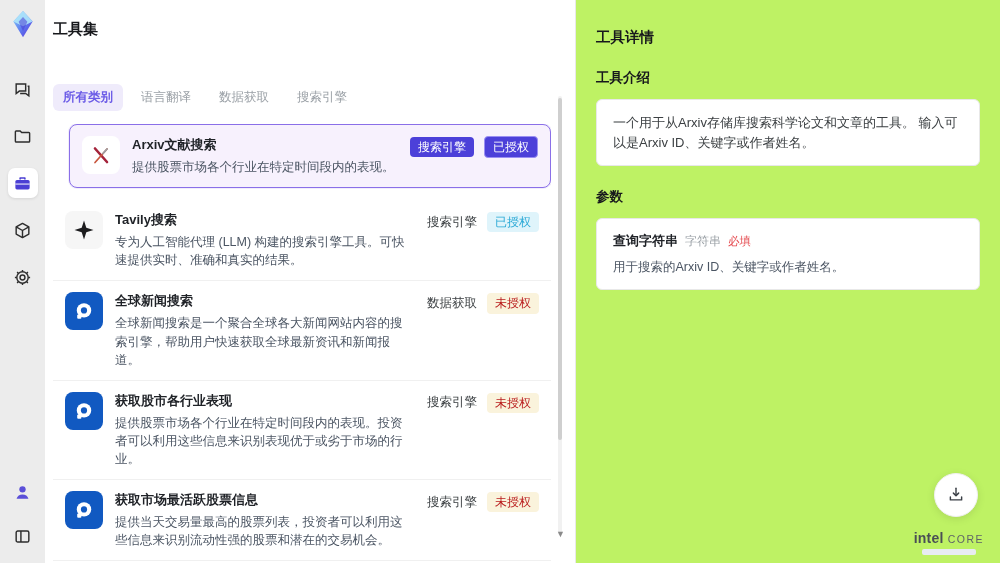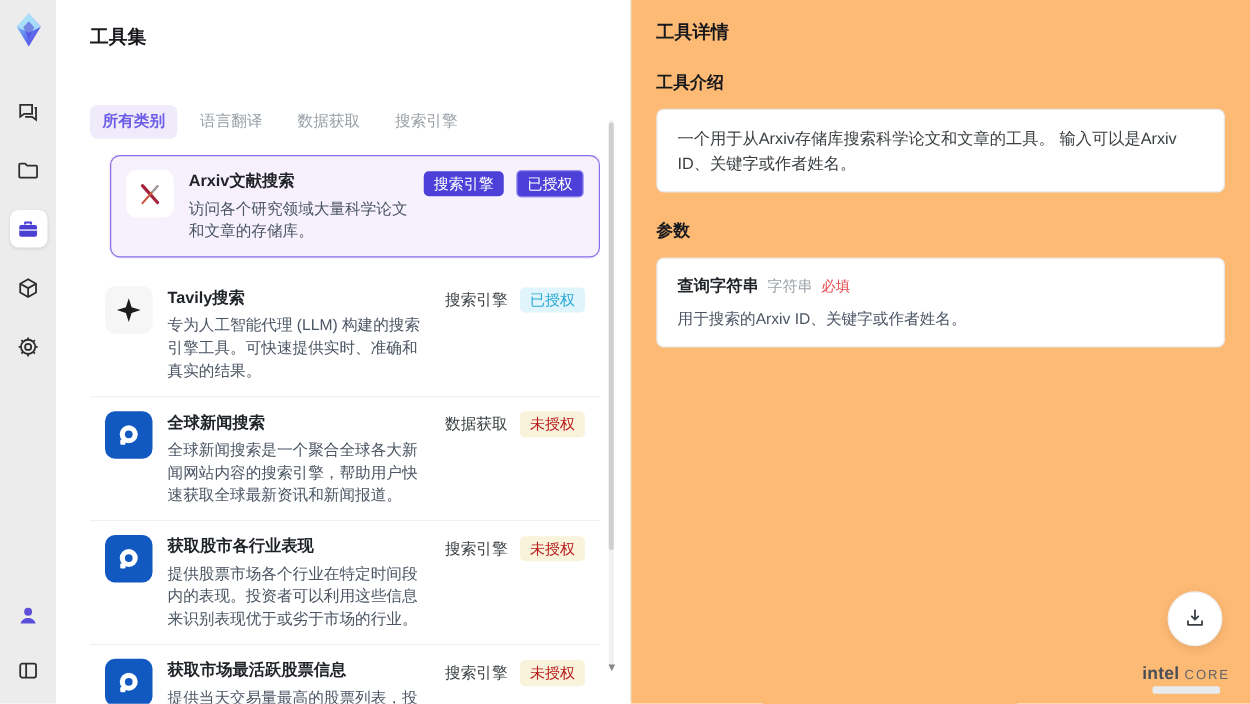--- a/index.html
+++ b/index.html
@@ -12,21 +12,21 @@
   .logo { width:28px; height:28px; margin-bottom:36px; }
   .nav { display:flex; flex-direction:column; gap:17px; align-items:center; }
   .nav-item { width:30px; height:30px; border-radius:7px; display:flex; align-items:center; justify-content:center; color:#2d2d2d; cursor:pointer; }
   .nav-item svg { width:19px; height:19px; }
   .nav-item.active { background:#fff; color:#4B3FD4; box-shadow:0 1px 3px rgba(0,0,0,.10); }
   .sidebar .spacer { flex:1; }
   .nav-bottom { display:flex; flex-direction:column; gap:14px; align-items:center; }
   .nav-bottom .nav-item.user { color:#5B4FD8; }
 
   
-  .list-panel { width:460px; flex-shrink:0; border-right:1px solid #E8E8E8; padding:16px 24px 0 27px; position:relative; background:#fff; }
+  .list-panel { width:531px; flex-shrink:0; border-right:1px solid #E8E8E8; padding:16px 24px 0 8px; position:relative; background:#fff; }
   .panel-title { font-size:15px; font-weight:bold; color:#17181c; margin:4px 0 16px; }
   .tabs { display:flex; gap:8px; margin-bottom:13px; }
   .tab { font-size:12.5px; color:#9AA0A6; padding:5px 10px; border-radius:6px; cursor:pointer; white-space:nowrap;margin-top:29px; }
   .tab.active { color:#6C5CE7; background:#EFEBFB; font-weight:bold; }
 
   .tools { overflow:hidden; height:445px; }
   .tool-item { display:flex; padding:11px 12px; gap:12px; border-bottom:1px solid #F0F0F0; cursor:pointer; background:#fff; }
   .tool-item.selected { border:1px solid #8A6FE8; background:#F7F1FD; border-radius:8px; margin-bottom:12px; box-shadow:0 0 0 1px rgba(138,111,232,.12);margin-left:16px; }
   .tool-icon { width:38px; height:38px; border-radius:8px; flex-shrink:0; display:flex; align-items:center; justify-content:center; background:#fff; }
   .tool-icon.bg-light { background:#F6F6F6; }
@@ -42,21 +42,21 @@
   .cat-text { font-size:12.5px; color:#3C4043; white-space:nowrap; }
   .badge.blue { background:#DFF4FB; color:#2BA9D6; }
   .badge.yellow { background:#FAF3DC; color:#b91c1c; }
 
   
   .scrollbar { position:absolute; right:13px; top:96px; bottom:28px; width:4px; border-radius:2px; background:#F1F1F1; }
   .scroll-thumb { position:absolute; top:2px; left:0; width:4px; height:78%; border-radius:2px; background:#CFCFCF; }
   .scroll-down { position:absolute; right:10px; bottom:24px; font-size:9px; color:#8a8a8a; line-height:1; }
 
   
-  .details { flex:1; background:#fdba74; padding:12px 20px; position:relative; }
+  .details { flex:1; background:#bef264; padding:24px 20px; position:relative; }
   .details-title { font-size:14.5px; font-weight:bold; color:#17181c; margin:4px 0 22px; }
   .section-heading { font-size:13.5px; font-weight:bold; color:#17181c; margin:0 0 12px; }
   .info-box { background:#fff; border:1px solid #E8E8E8; border-radius:6px; padding:13px 16px; margin-bottom:22px; }
   .intro-text { font-size:13px; color:#3C4043; line-height:1.5; }
   .param-head { display:flex; align-items:baseline; gap:7px; margin-bottom:9px; }
   .param-name { font-size:13px; font-weight:bold; color:#1F2227; }
   .param-type { font-size:12px; color:#9AA0A6; }
   .param-required { font-size:11.5px; color:#E5484D; }
   .param-desc { font-size:12.5px; color:#4B5563; }
 
@@ -154,21 +154,21 @@
     <div class="tool-icon">
       <svg class="ic-arxiv" viewBox="0 0 24 24" fill="none" stroke-linecap="round" style="display: block;">
         <path d="M6 5.5 L18 19" stroke="#A4233B" stroke-width="2.6"></path>
         <path d="M18 6 L6 19.5" stroke="#C8553D" stroke-width="1.7"></path>
         <path d="M18 6 L14 10.5" stroke="#9aa0a6" stroke-width="1.7"></path>
       </svg>
 
     </div>
     <div class="tool-text">
       <div class="tool-name">Arxiv文献搜索</div>
-      <div class="tool-desc">访问各个研究领域大量科学论文和文章的存储库。</div>
+      <div class="tool-desc">提供股票市场各个行业在特定时间段内的表现。</div>
     </div>
     <div class="tool-badges">
       <span class="cat badge solid">搜索引擎</span>
       <span class="status badge solid">已授权</span>
     </div>
   </div>
 
   <div class="tool-item">
     <div class="tool-icon bg-light">
 

